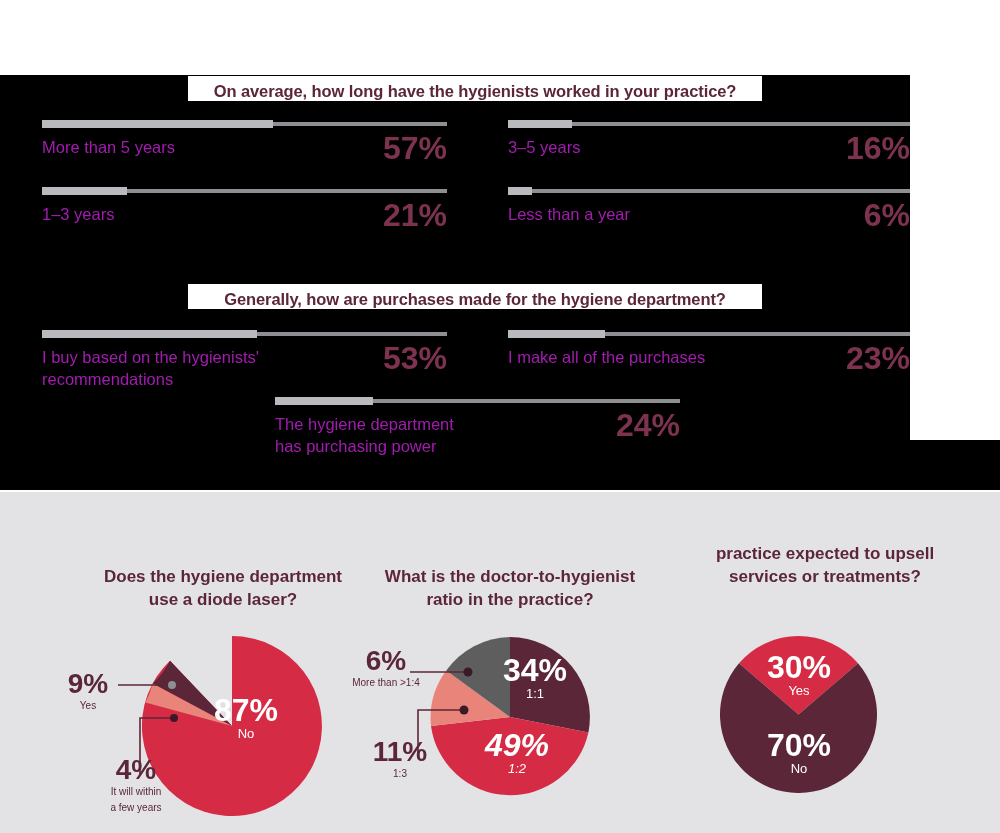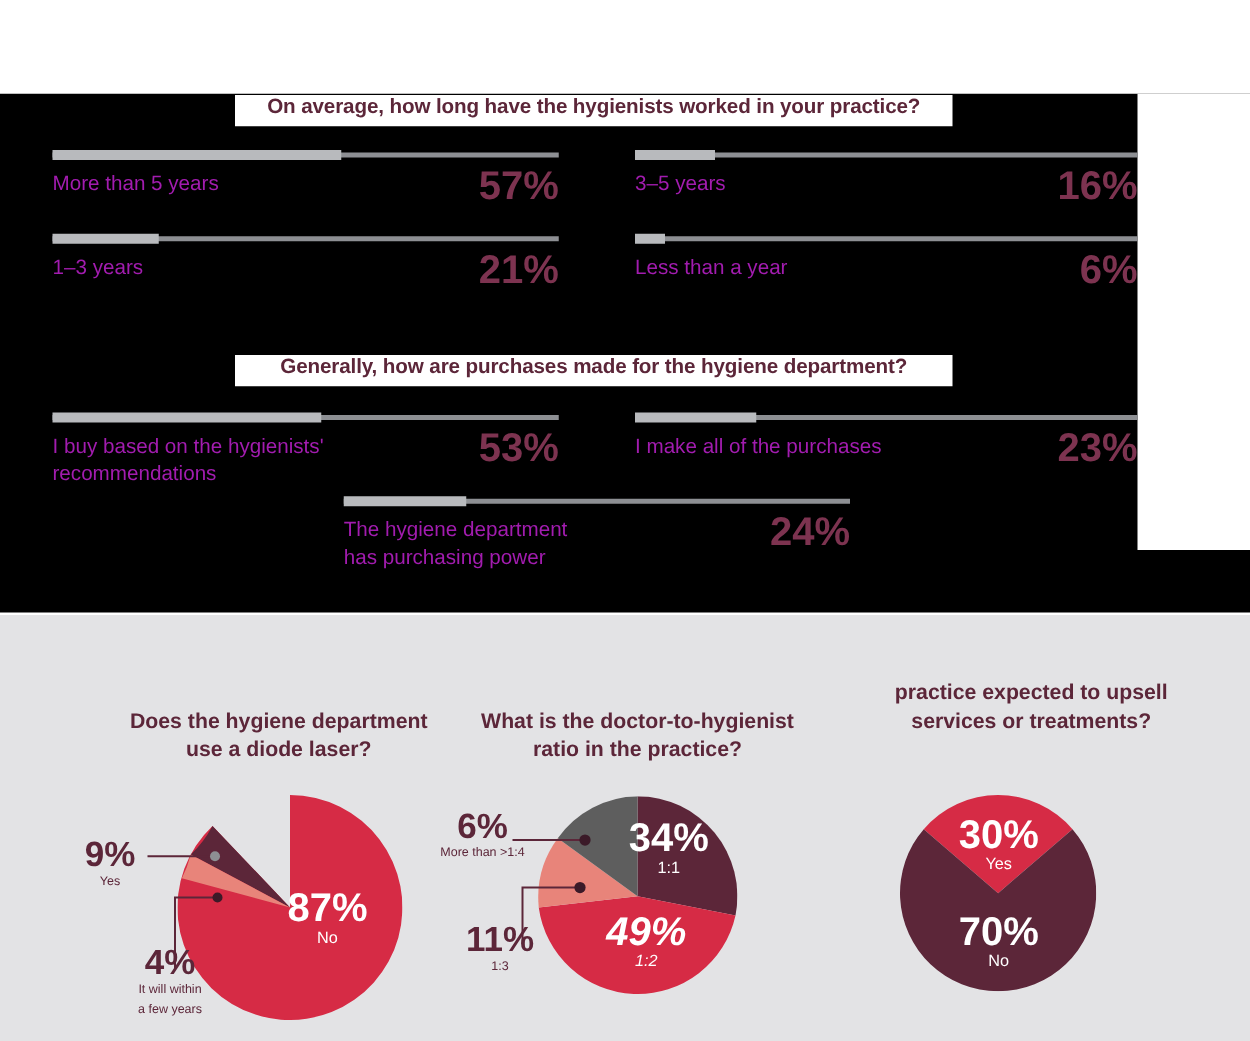--- a/index.html
+++ b/index.html
@@ -18,21 +18,21 @@
   }
   
   #panel-notch{
     position:absolute;left:910px;top:75px;width:90px;height:365px;
     background:#ffffff;
   }
 
   .section-title-bar{
     position:absolute;
     background:#ffffff;
-    display:flex;align-items:flex-start;justify-content:center;
+    display:flex;align-items:flex-end;justify-content:center;
   }
   .section-title-bar span{
     color:#5c2639;
     font-size:16.5px;
     font-weight:bold;
     letter-spacing:-0.1px;
     white-space:nowrap;
   }
 
   
@@ -178,21 +178,21 @@
 
 <svg class="pie-svg" style="left:142px;top:636px;" width="180" height="180" viewBox="0 0 180 180">
 
   <path d="M90 90 L90 0 A90 90 0 1 1 28.0 24.7 Z" fill="#d62b45"></path>
 
   <path d="M90 90 L28.0 24.7 A90 90 0 0 1 10.6 47.6 Z" fill="#5c2639"></path>
 
   <path d="M90 90 L10.6 47.6 A90 90 0 0 1 3.5 66.5 Z" fill="#e8847a"></path>
 </svg>
 
-<div class="in-pie" style="left:212px;top:695px;width:100px;margin-top:16px;">
+<div class="in-pie" style="left:196px;top:695px;width:100px;">
   <span class="pct">87%</span>
   <span class="cap">No</span>
 </div>
 
 <svg style="position:absolute;left:70px;top:655px;" width="200" height="170" viewBox="0 0 200 170">
   <line x1="48" y1="30" x2="100" y2="30" stroke="#5c2639" stroke-width="1.6"></line>
   <circle cx="102" cy="30" r="4" fill="#8d8f93"></circle>
   <polyline points="70,120 70,63 102,63" fill="none" stroke="#5c2639" stroke-width="1.6"></polyline>
   <circle cx="104" cy="63" r="4" fill="#3b1a28"></circle>
 </svg>

